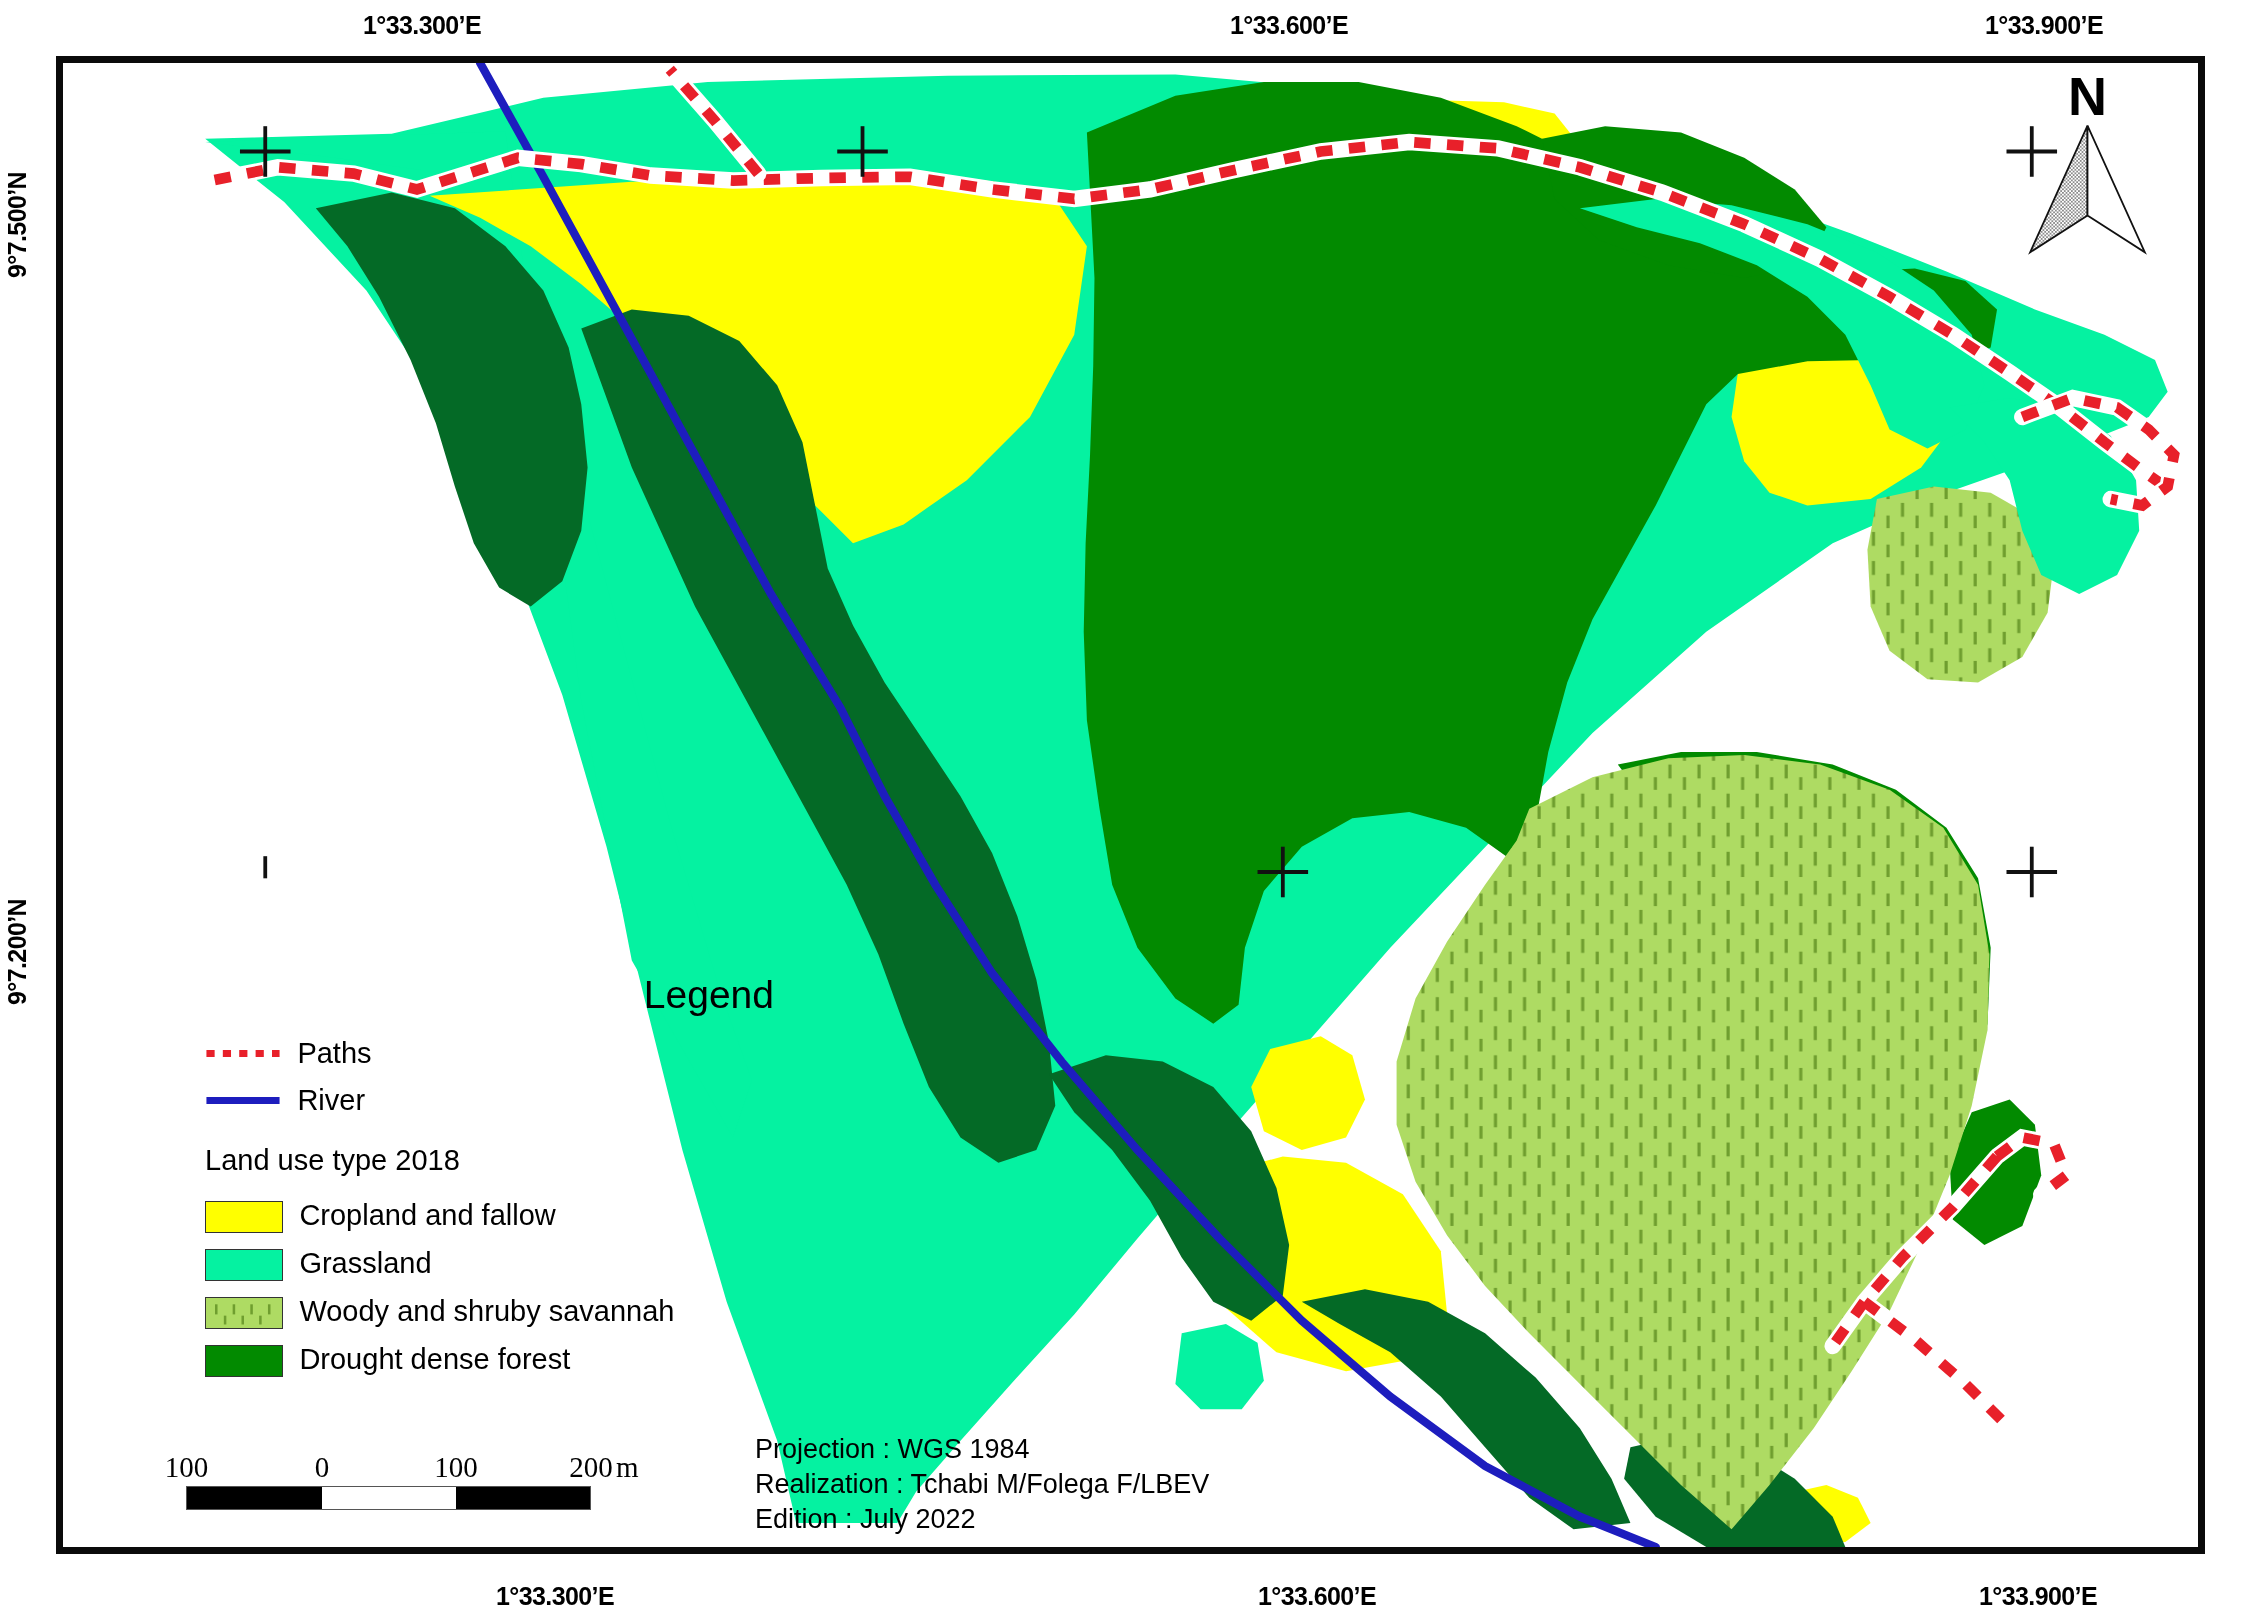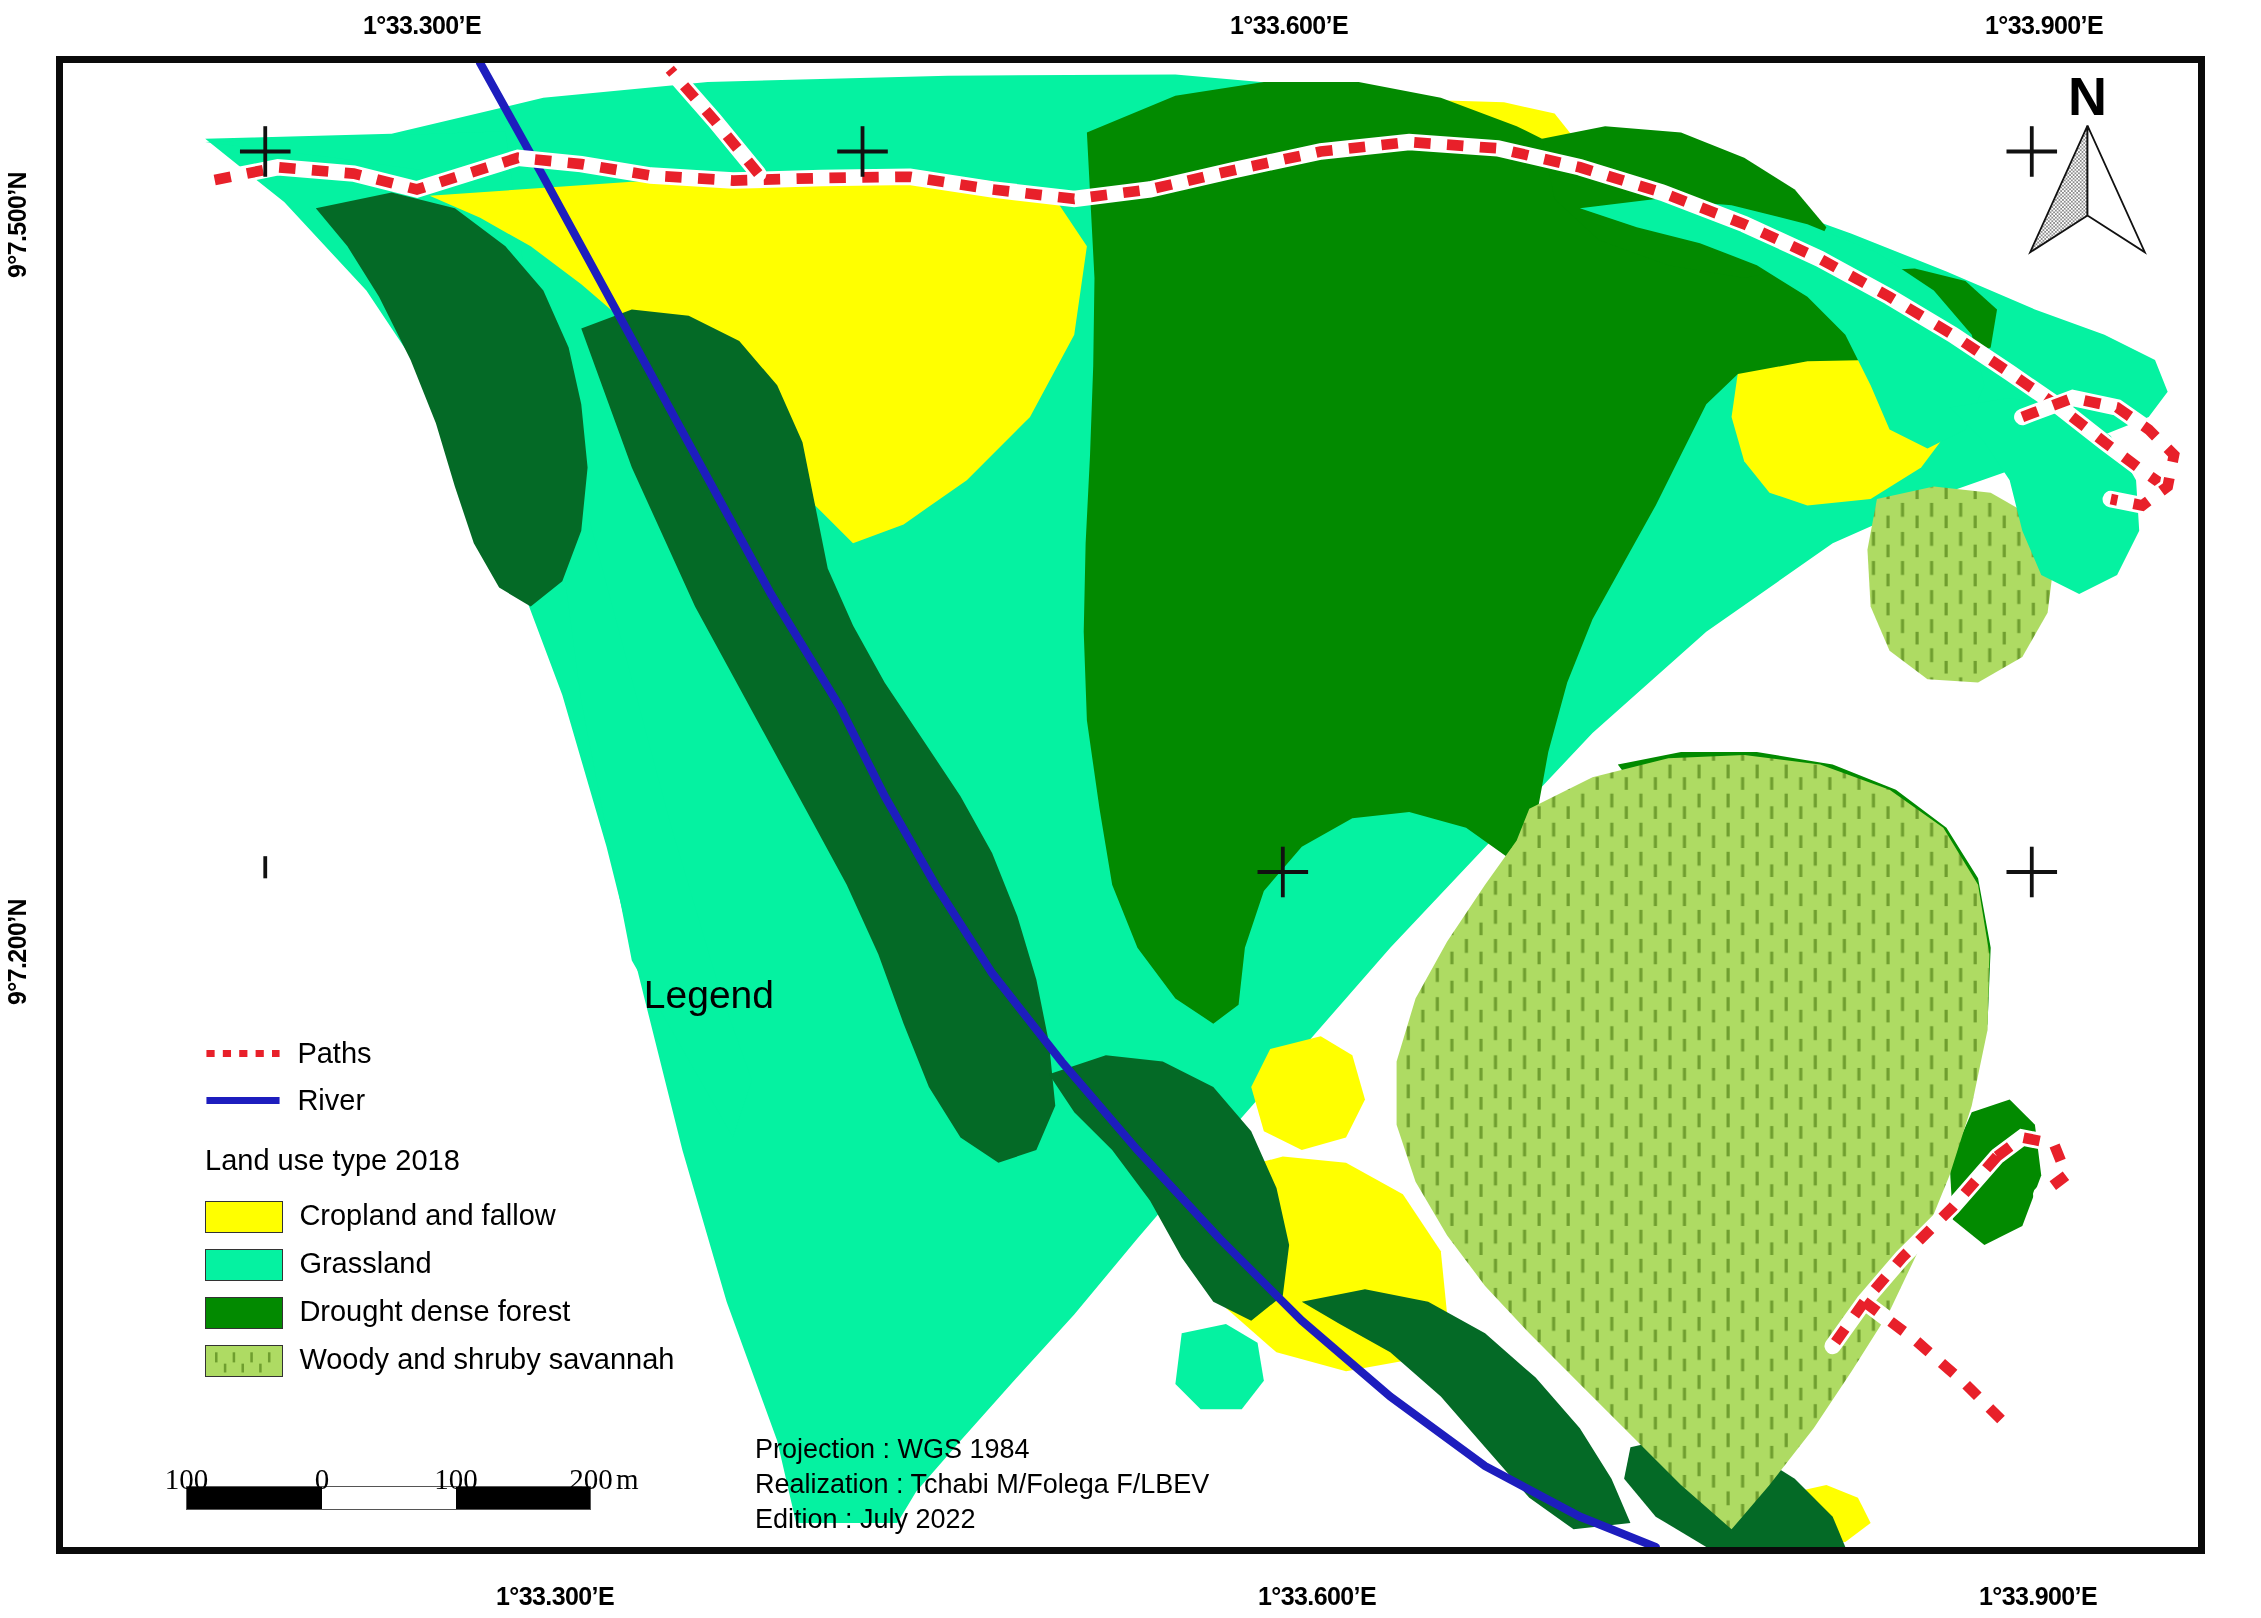--- a/index.html
+++ b/index.html
@@ -25,21 +25,21 @@
   .legend-sym{width:76px;height:29px;margin-right:16.4px;flex:0 0 76px;
               position:relative;}
   .legend-sym.swatch{border:1.3px solid #333;height:30px;}
   .legend-label{font-size:29px;line-height:1;white-space:nowrap;}
   #legend-subtitle{font-size:29px;margin:14px 0 24px 0;}
 
   
   #scalebar{position:absolute;left:107px;top:1384px;width:430px;}
   #scale-numbers{position:relative;height:39px;}
   #scale-numbers span{position:absolute;font-size:29px;font-family:"Liberation Serif",serif;
-                      transform:translateX(-50%);top:16px;}
+                      transform:translateX(-50%);top:4px;}
   #scale-unit{position:absolute;left:446px;top:0;font-size:29px;
               font-family:"Liberation Sans",sans-serif;transform:none !important;}
   #scale-bar-graphic{display:flex;height:24px;border:1.3px solid #555;width:405px;
                      margin-left:16.4px;box-sizing:border-box;}
   .sb-seg{flex:1 1 0;}
   .sb-black{background:#000;}
   .sb-white{background:#fff;}
 
   
   #meta{position:absolute;left:692px;top:1369px;font-size:27px;line-height:1.30;
@@ -267,45 +267,45 @@
     <div id="legend-subtitle">Land use type 2018</div>
 
     <div class="legend-row">
       <span class="legend-sym swatch" style="background:#ffff00"></span>
       <span class="legend-label">Cropland and fallow</span>
     </div>
 
     <div class="legend-row">
       <span class="legend-sym swatch" style="background:#05f2a1"></span>
       <span class="legend-label">Grassland</span>
-    </div>
-
-    <div class="legend-row">
-      <span class="legend-sym swatch" style="background:#028a00"></span>
-      <span class="legend-label">Drought dense forest</span>
     </div>
 
     <div class="legend-row">
       <span class="legend-sym swatch" style="background:#aedb63;overflow:hidden">
         <svg width="76" height="29" viewBox="0 0 120 46" style="display:block">
           <rect width="120" height="46" fill="#aedb63"></rect>
           <g fill="#6f9e2f">
             <rect x="14" y="10" width="4" height="16"></rect>
             <rect x="42" y="10" width="4" height="16"></rect>
             <rect x="70" y="10" width="4" height="16"></rect>
             <rect x="98" y="10" width="4" height="16"></rect>
             <rect x="28" y="28" width="4" height="14"></rect>
             <rect x="56" y="28" width="4" height="14"></rect>
             <rect x="84" y="28" width="4" height="14"></rect>
           </g>
         </svg>
       </span>
       <span class="legend-label">Woody and shruby savannah</span>
     </div>
 
+    <div class="legend-row">
+      <span class="legend-sym swatch" style="background:#028a00"></span>
+      <span class="legend-label">Drought dense forest</span>
+    </div>
+
   </div>
 
   <div id="scalebar">
     <div id="scale-numbers">
       <span style="left:16.4px">100</span>
       <span style="left:152px">0</span>
       <span style="left:286px">100</span>
       <span style="left:421px">200</span>
       <span id="scale-unit">m</span>
     </div>

